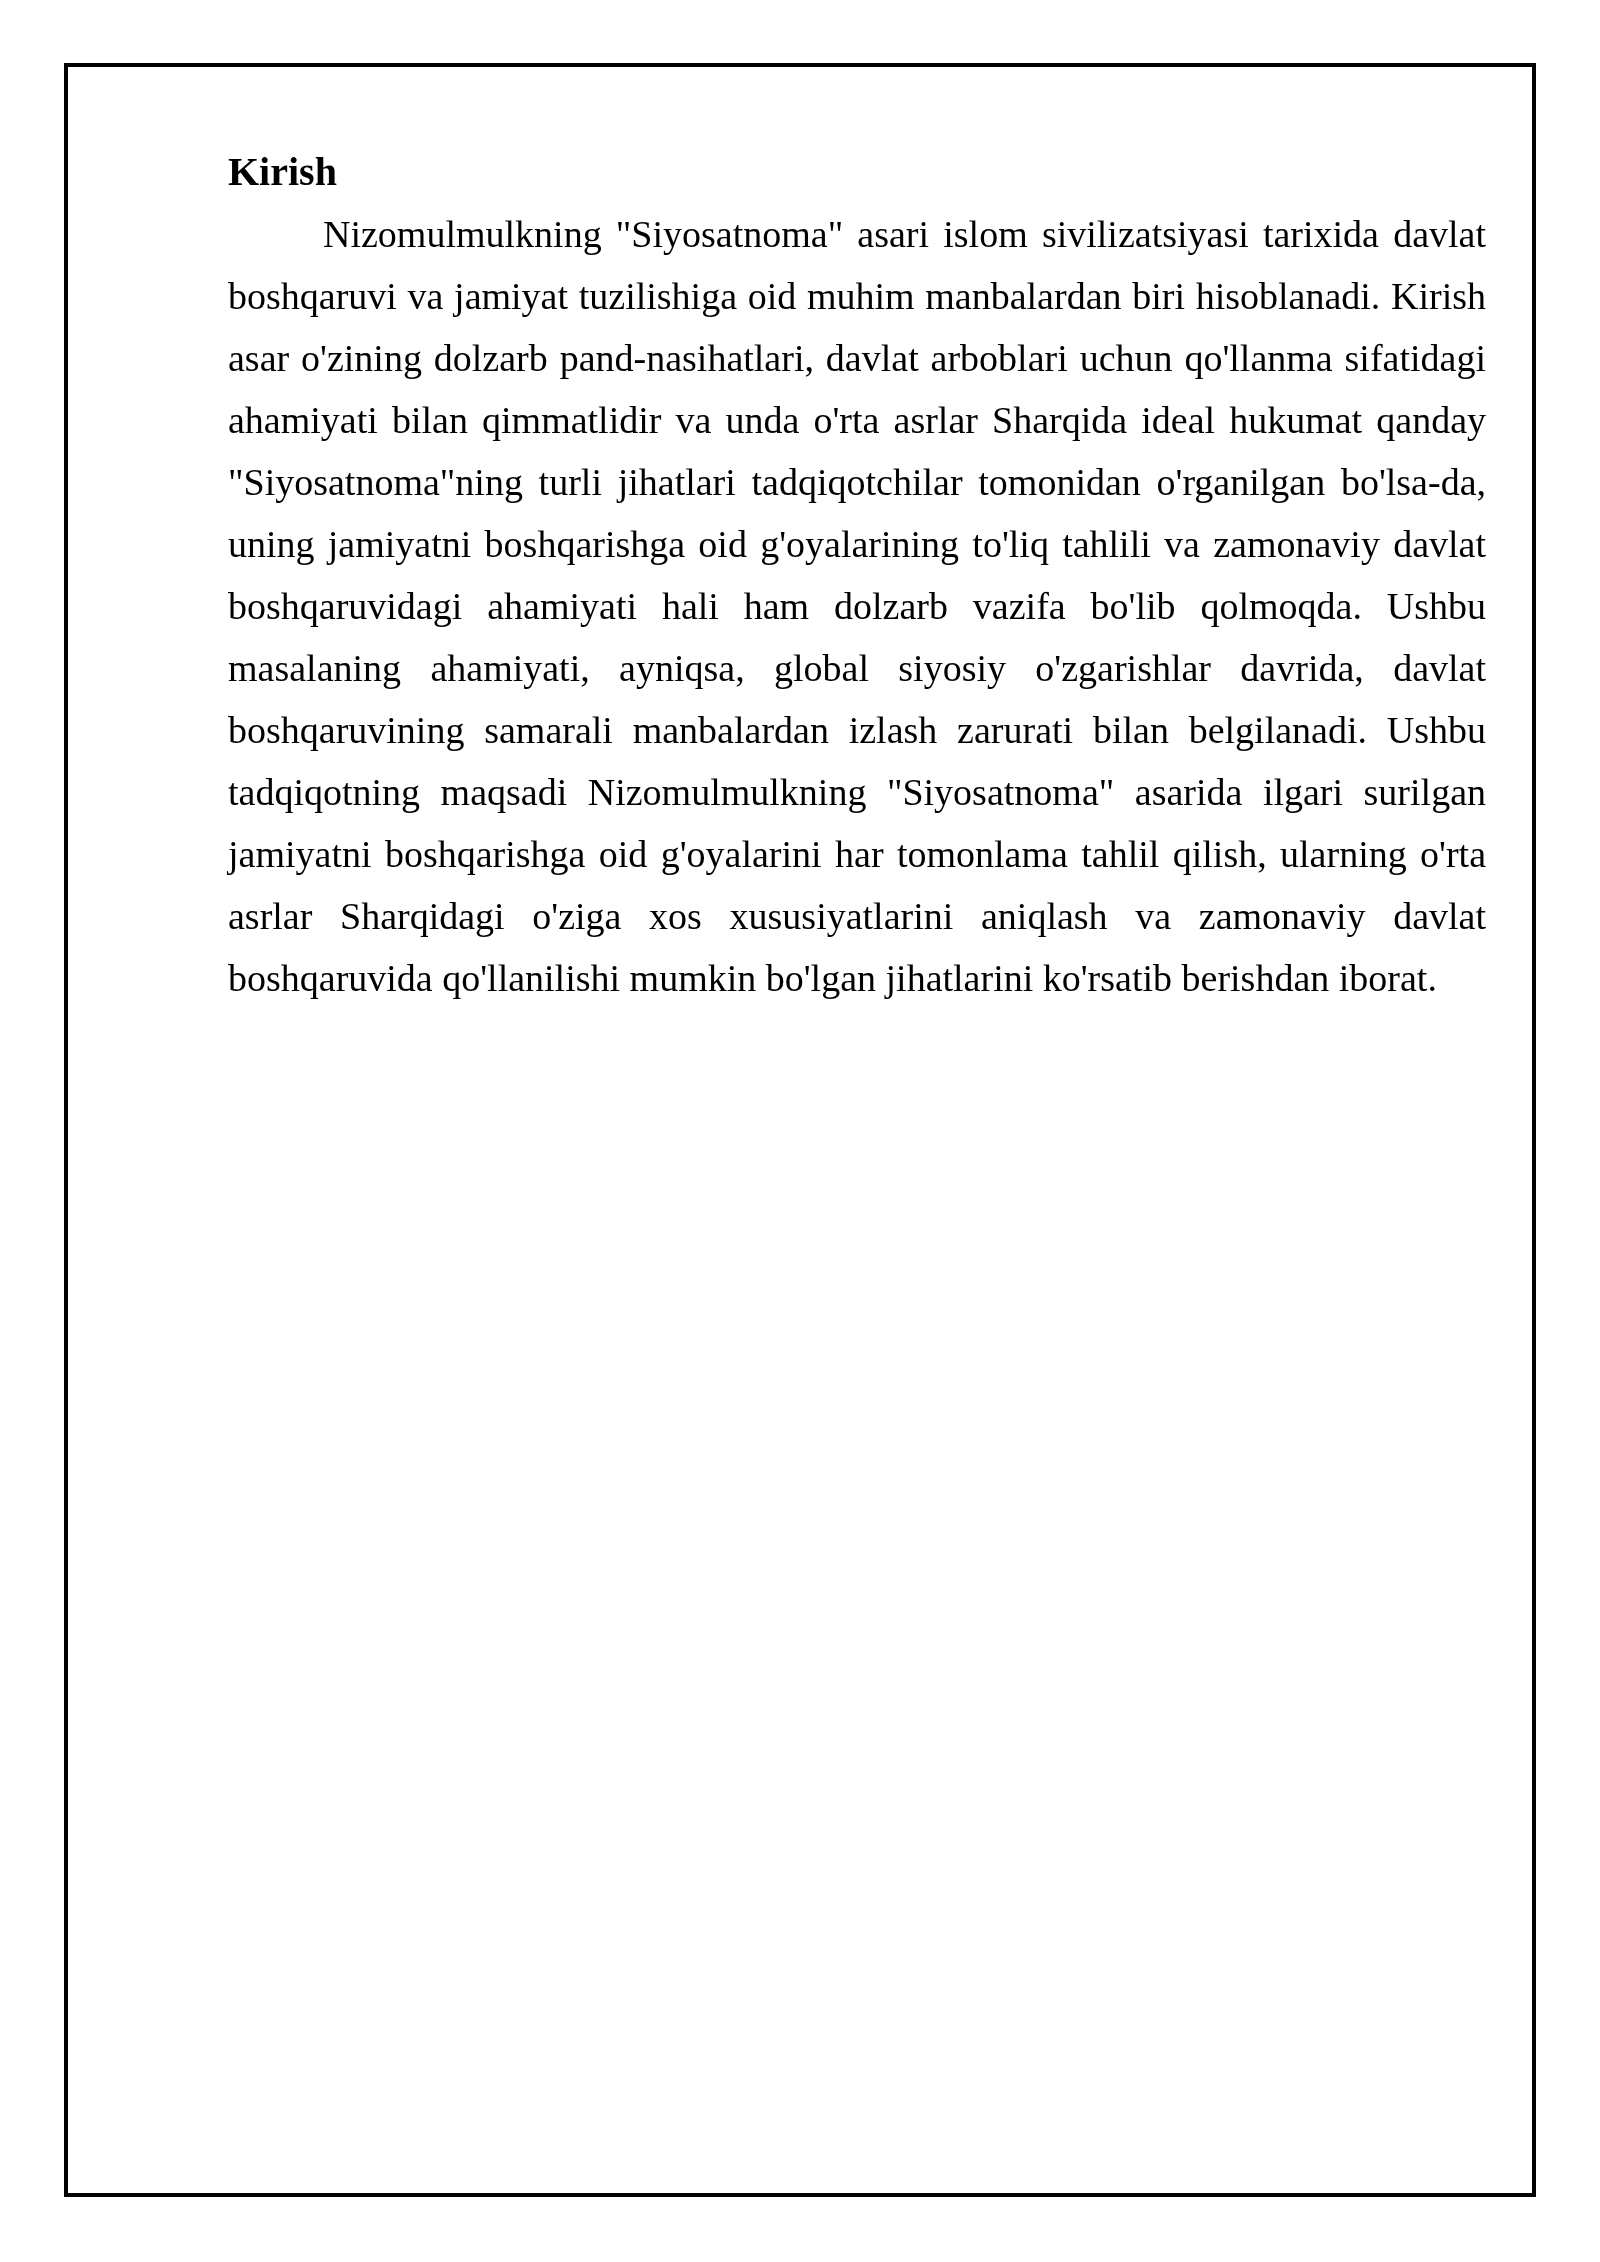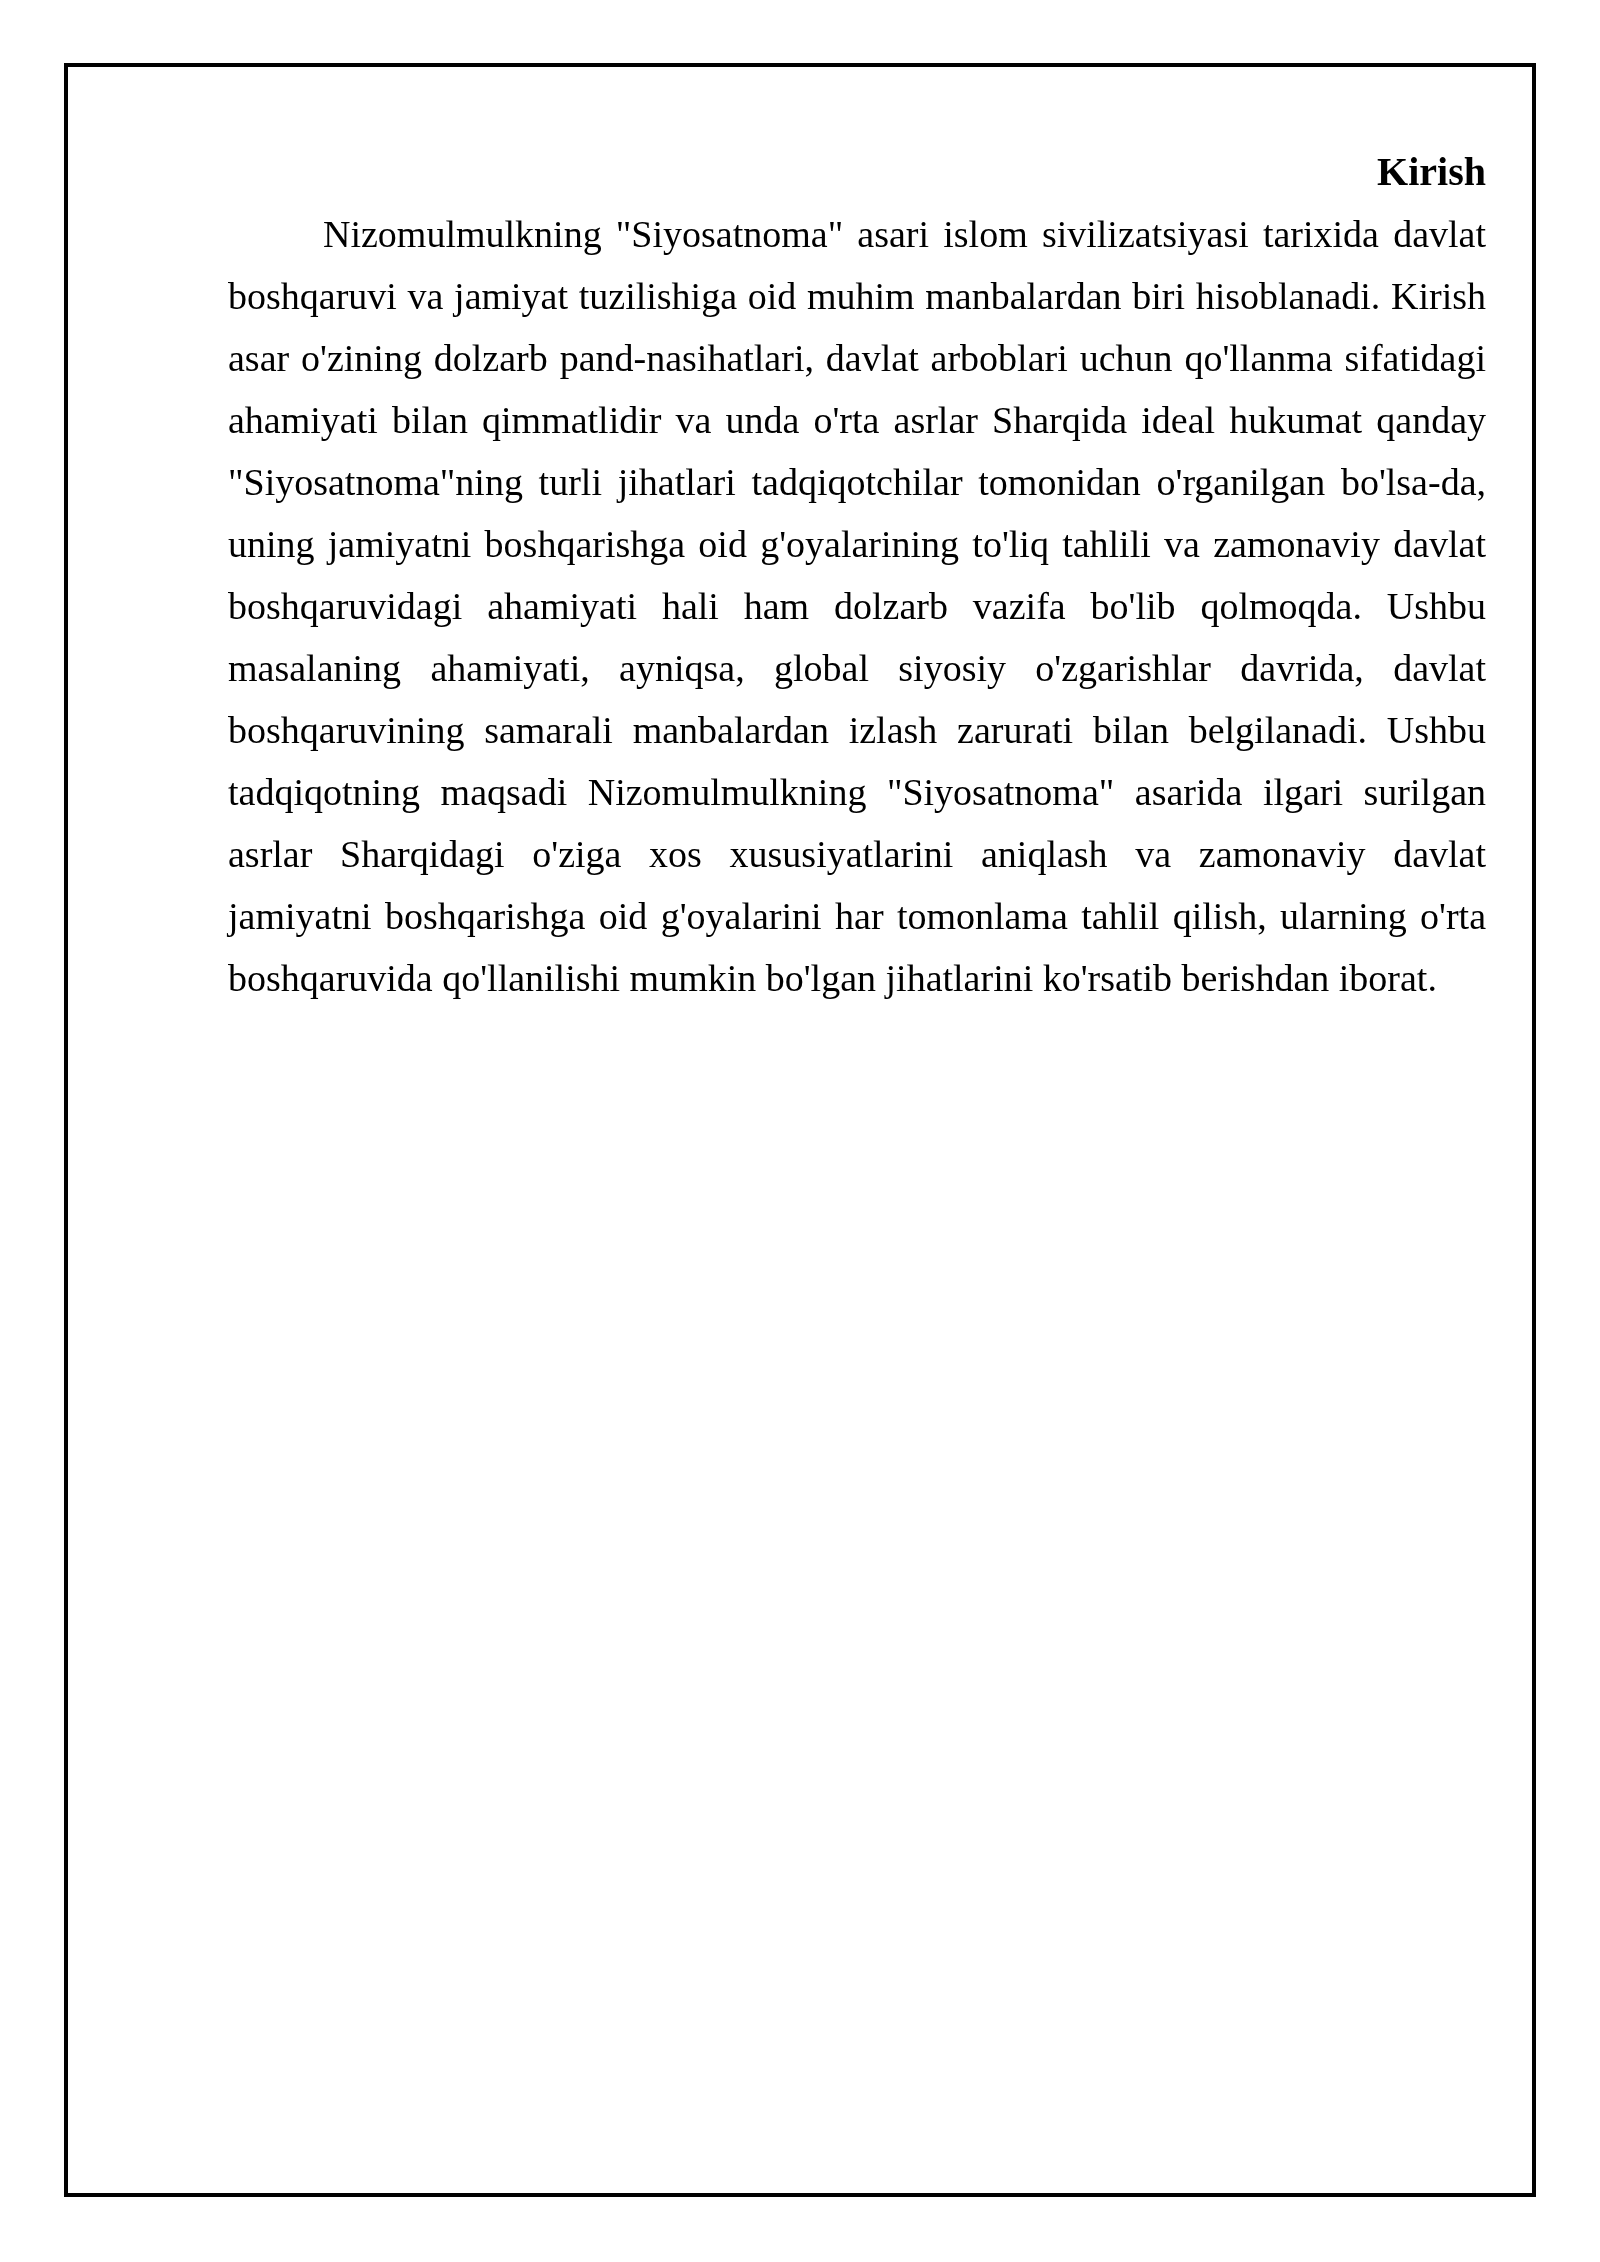--- a/index.html
+++ b/index.html
@@ -27,21 +27,21 @@
   .content {
     position: absolute;
     left: 228px;
     top: 141px;
     width: 1258px;
   }
   .doc-title {
     font-size: 40px;
     font-weight: bold;
     line-height: 62px;
-    text-align: right;
+    text-align: left;
     color: #000000;
   }
   .paragraph {
     font-size: 38px;
     color: #000000;
   }
   .paragraph .line {
     line-height: 62px;
     text-align: justify;
     text-align-last: justify;
@@ -65,17 +65,17 @@
       <div class="line first">Nizomulmulkning "Siyosatnoma" asari islom sivilizatsiyasi tarixida davlat</div>
       <div class="line">boshqaruvi va jamiyat tuzilishiga oid muhim manbalardan biri hisoblanadi. Kirish</div>
       <div class="line">asar o'zining dolzarb pand-nasihatlari, davlat arboblari uchun qo'llanma sifatidagi</div>
       <div class="line">ahamiyati bilan qimmatlidir va unda o'rta asrlar Sharqida ideal hukumat qanday</div>
       <div class="line">"Siyosatnoma"ning turli jihatlari tadqiqotchilar tomonidan o'rganilgan bo'lsa-da,</div>
       <div class="line">uning jamiyatni boshqarishga oid g'oyalarining to'liq tahlili va zamonaviy davlat</div>
       <div class="line">boshqaruvidagi ahamiyati hali ham dolzarb vazifa bo'lib qolmoqda. Ushbu</div>
       <div class="line">masalaning ahamiyati, ayniqsa, global siyosiy o'zgarishlar davrida, davlat</div>
       <div class="line">boshqaruvining samarali manbalardan izlash zarurati bilan belgilanadi. Ushbu</div>
       <div class="line">tadqiqotning maqsadi Nizomulmulkning "Siyosatnoma" asarida ilgari surilgan</div>
+      <div class="line">jamiyatni boshqarishga oid g'oyalarini har tomonlama tahlil qilish, ularning o'rta</div>
       <div class="line">asrlar Sharqidagi o'ziga xos xususiyatlarini aniqlash va zamonaviy davlat</div>
-      <div class="line">jamiyatni boshqarishga oid g'oyalarini har tomonlama tahlil qilish, ularning o'rta</div>
       <div class="line last">boshqaruvida qo'llanilishi mumkin bo'lgan jihatlarini ko'rsatib berishdan iborat.</div>
     </div>
 </div>
 
 </body></html>

